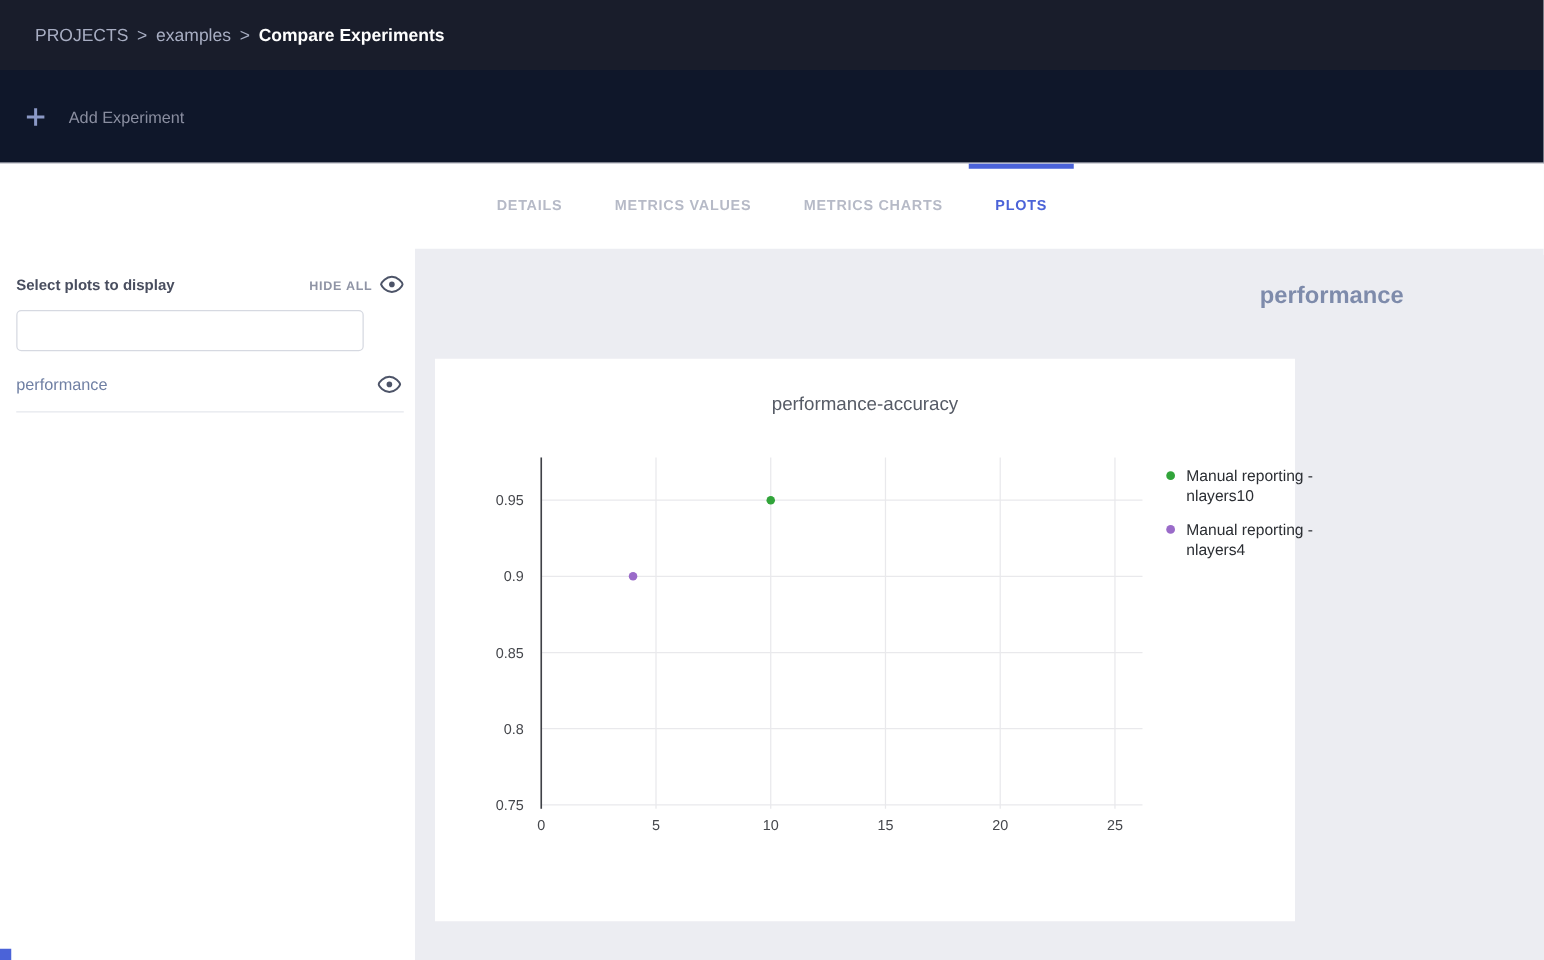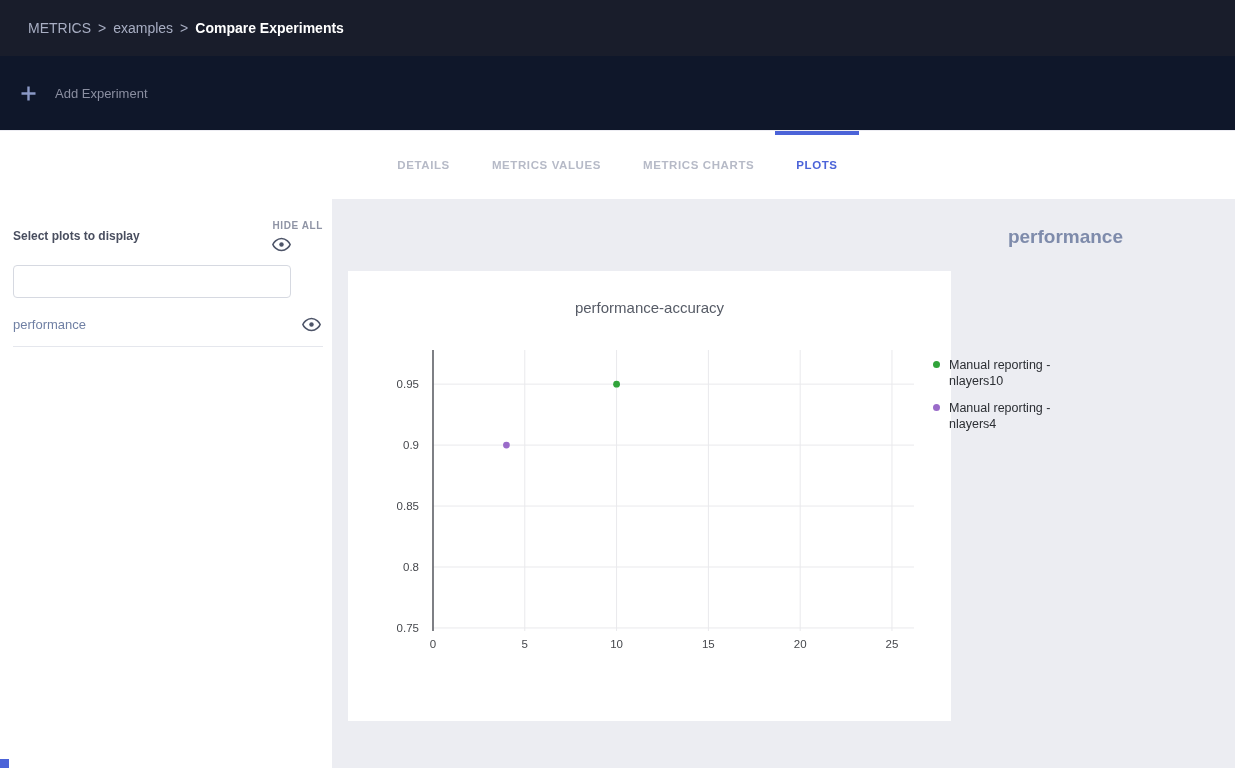--- a/index.html
+++ b/index.html
@@ -27,49 +27,49 @@
   .tab { position: relative; display: flex; align-items: center; padding: 0 21px; font-size: 11.5px; letter-spacing: .6px; color: #b6bac7; font-weight: bold; cursor: pointer; }
   .tab.active { color: #4b63d8; }
   .tab.active::before { content: ""; position: absolute; top: 0; left: 0; right: 0; height: 4px; background: #4b63d8; }
 
   
   .main { display: flex; height: 569px; }
 
   .sidebar { width: 332px; background: #fff; padding: 21px 9px 0 13px; }
   .sidebar-head { display: flex; align-items: center; justify-content: space-between; }
   .sidebar-title { font-size: 12px; font-weight: bold; color: #494e5f; }
-  .hide-all { display: flex; align-items: flex-start; gap: 6px; background: none; border: none; padding: 0; cursor: pointer; font-family: inherit; flex-direction: column; }
+  .hide-all { display: flex; align-items: flex-end; gap: 6px; background: none; border: none; padding: 0; cursor: pointer; font-family: inherit; }
   .hide-all-label { font-size: 10px; letter-spacing: .6px; color: #8f94a5; font-weight: bold; }
   .eye-wrap { color: #4d5468; display: flex; }
   .plot-filter { margin-top: 13px; width: 278px; height: 33px; border: 1px solid #d6d9e1; border-radius: 4px; padding: 0 10px; font-size: 13px; font-family: inherit; outline: none; background: #fff; display: block; }
   .plot-item { margin-top: 19px; display: flex; align-items: center; justify-content: space-between; padding: 0 2px 14px 0; border-bottom: 1px solid #e5e7ed; cursor: pointer; }
   .plot-item-label { font-size: 13px; color: #7080a4; }
   .eye-btn { background: none; border: none; padding: 0; cursor: pointer; color: #4d5468; display: flex; }
 
   .content { flex: 1; position: relative; background: #ecedf2; }
   .section-title { position: absolute; top: 27px; right: 112px; margin: 0; font-size: 19px; font-weight: bold; color: #7e8bab; }
 
-  .card { position: absolute; left: 16px; top: 72px; width: 603px; height: 450px; background: #fff; }
+  .card { position: absolute; left: 16px; top: 88px; width: 688px; height: 450px; background: #fff; }
   .chart-title { margin-top: 28px; text-align: center; font-size: 15px; color: #565b66; }
   .plot-svg { position: absolute; left: 20px; top: 62px; }
   .plot-svg text { font-size: 11.5px; fill: #46484d; font-family: "Liberation Sans", sans-serif; }
 
   .legend { position: absolute; left: 585px; top: 86px; width: 150px; display: flex; flex-direction: column; gap: 11px; }
   .legend-item { display: flex; gap: 9px; cursor: pointer; }
   .legend-dot { width: 7px; height: 7px; border-radius: 50%; margin-top: 4px; flex: none; }
   .legend-label { font-size: 12.5px; line-height: 16px; color: #2b2e33; width: 118px; }
 
   .corner-accent { position: absolute; left: 0; bottom: 0; width: 9px; height: 9px; background: #4b63d8; }
 </style>
 </head>
 <body>
 
 <header class="topbar">
   <nav class="breadcrumb">
-    <span class="crumb-link">METRICS</span>
+    <span class="crumb-link">PROJECTS</span>
     <span class="crumb-sep">&gt;</span>
     <span class="crumb-link">examples</span>
     <span class="crumb-sep">&gt;</span>
     <span class="crumb-current">Compare Experiments</span>
   </nav>
 </header>
 
 <div class="add-bar">
   <button class="add-btn">
     <span class="plus-wrap">

